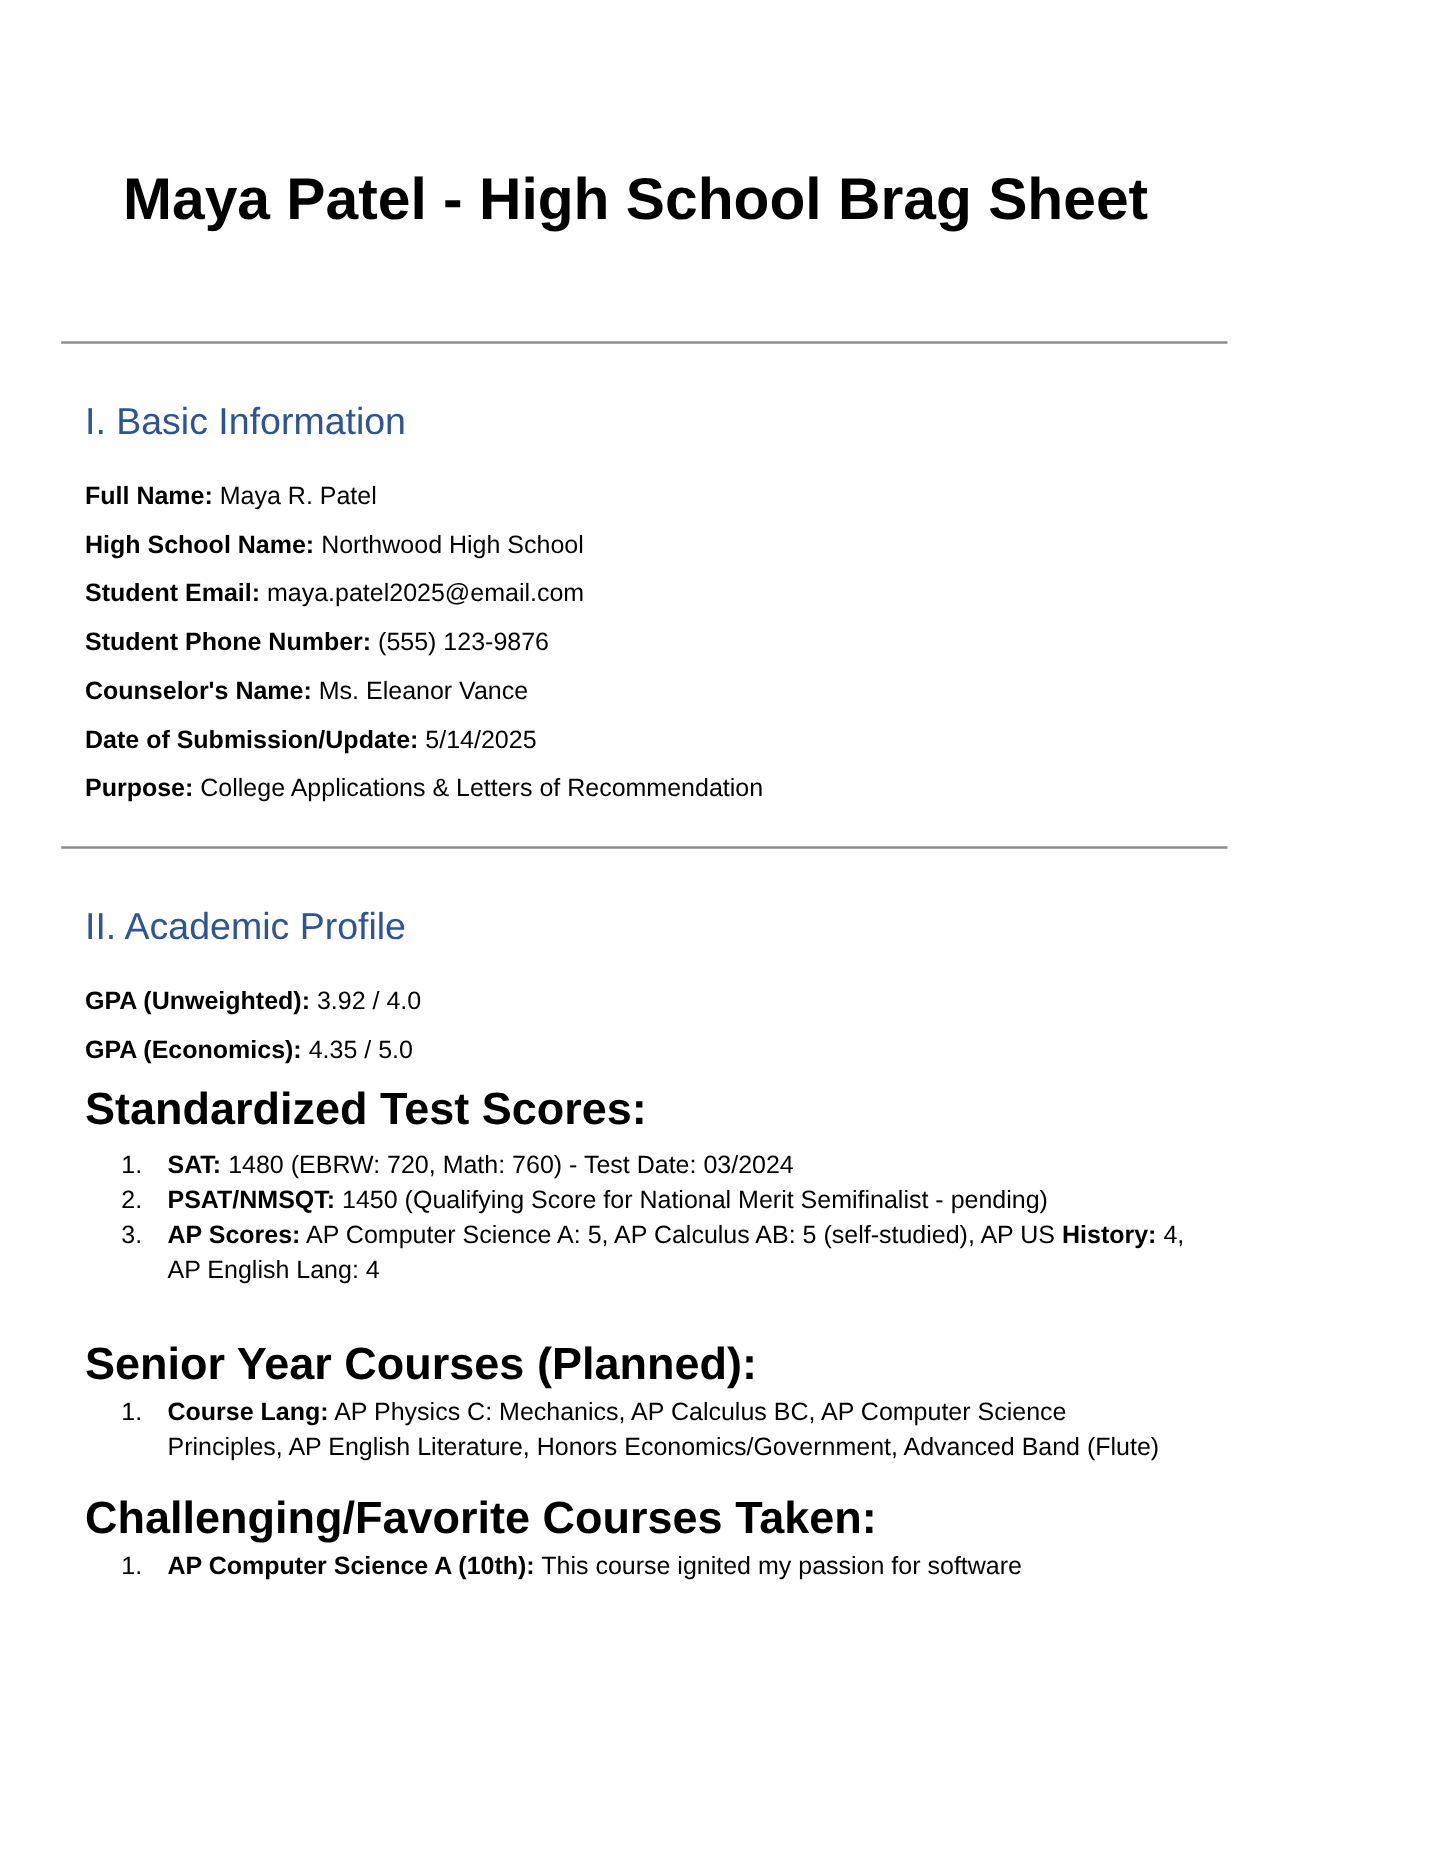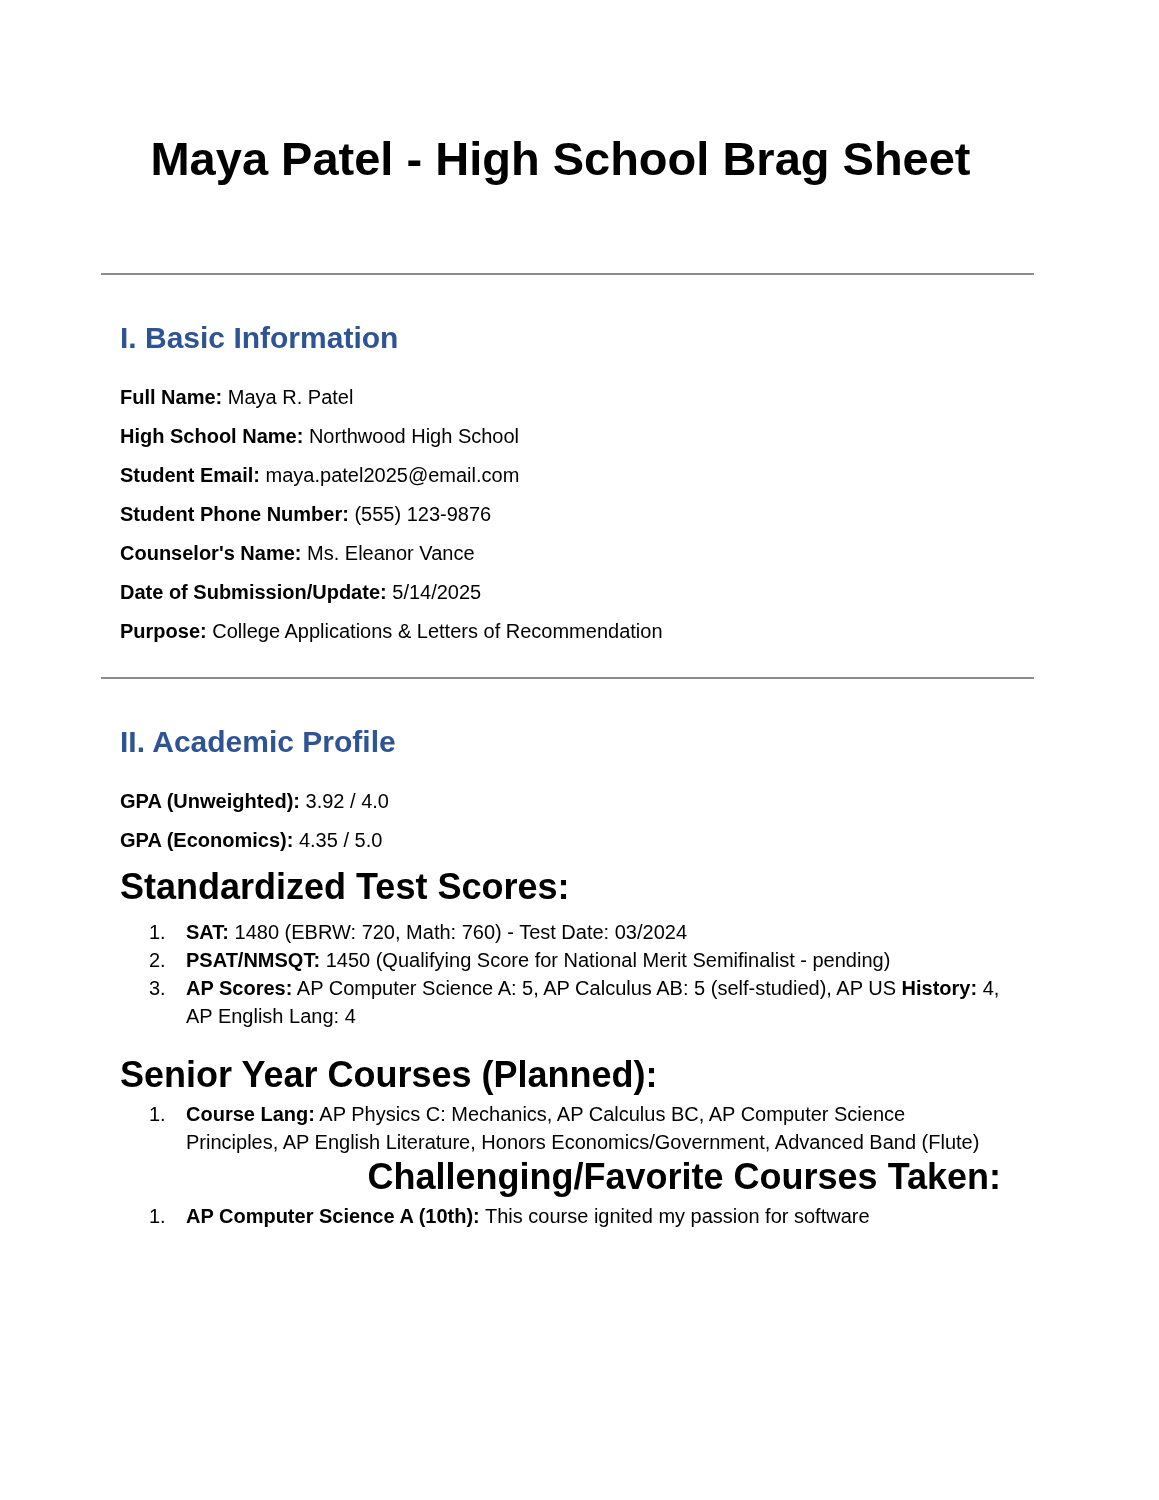--- a/index.html
+++ b/index.html
@@ -8,21 +8,21 @@
     background: #ffffff;
   }
   body {
     width: 1159px;
     height: 1500px;
     overflow: hidden;
     font-family: "Liberation Sans", sans-serif;
     color: #000000;
   }
   .page {
-    padding: 0 120px;
+    padding: 0 68px;
     width: 881px;
   }
   .doc-title {
     margin: 131px 0 0 0;
     font-size: 47px;
     line-height: 56px;
     font-weight: 700;
     text-align: center;
     color: #000000;
   }
@@ -32,40 +32,40 @@
     width: 933px;
     margin-left: -19px;
     margin-right: 0;
     margin-bottom: 0;
   }
   .rule-1 { margin-top: 86px; }
   .rule-2 { margin-top: 32px; }
   .sec-heading {
     font-size: 30px;
     line-height: 34px;
-    font-weight: 700;
+    font-weight: 400;
     color: #2F5496;
     margin: 46px 0 28px 0;
   }
   .field {
     font-size: 20px;
     line-height: 28px;
     margin: 0 0 11px 0;
   }
   .field b, .li-text b { font-weight: 700; }
   .sub-heading {
     font-size: 36px;
     line-height: 30px;
     font-weight: 700;
     color: #000000;
     margin: 0;
   }
   .mt-a { margin-top: 18px; margin-bottom: 16px; }
-  .mt-b { margin-top: 30px; margin-bottom: 10px; }
-  .mt-c { margin-top: 6px; margin-bottom: 10px; text-align: right; }
+  .mt-b { margin-top: 46px; margin-bottom: 10px; }
+  .mt-c { margin-top: 27px; margin-bottom: 10px; }
   .doc-list {
     font-size: 20px;
     line-height: 28px;
     margin: 0;
   }
   .li {
     display: flex;
     padding-left: 29px;
   }
   .num {

